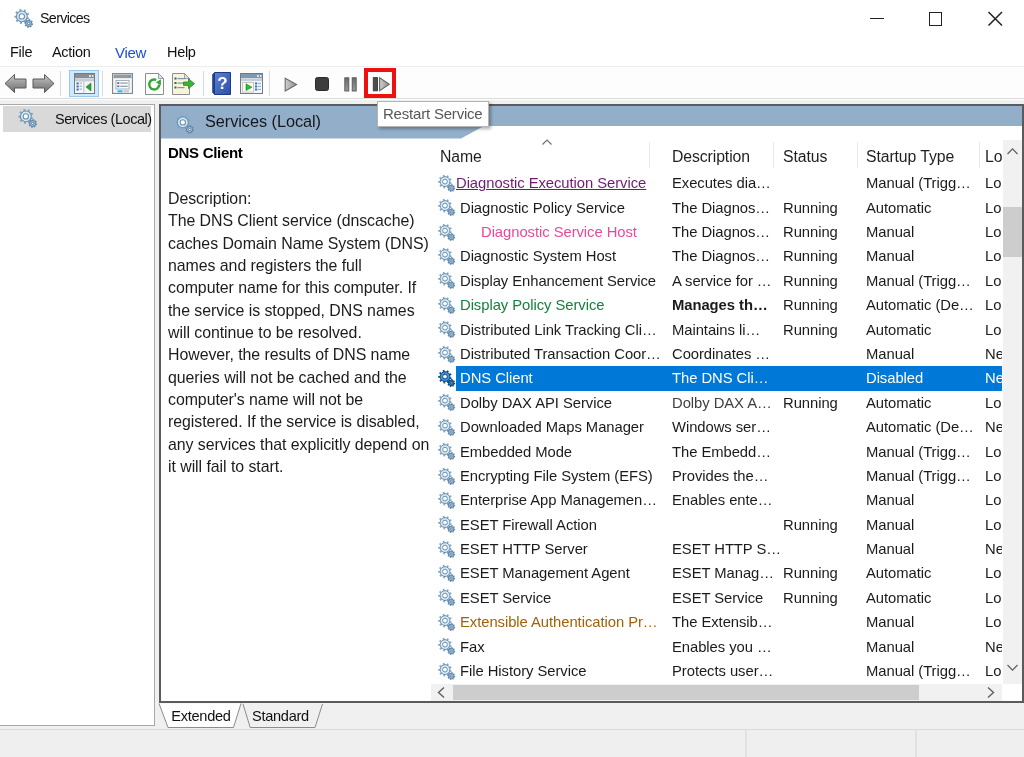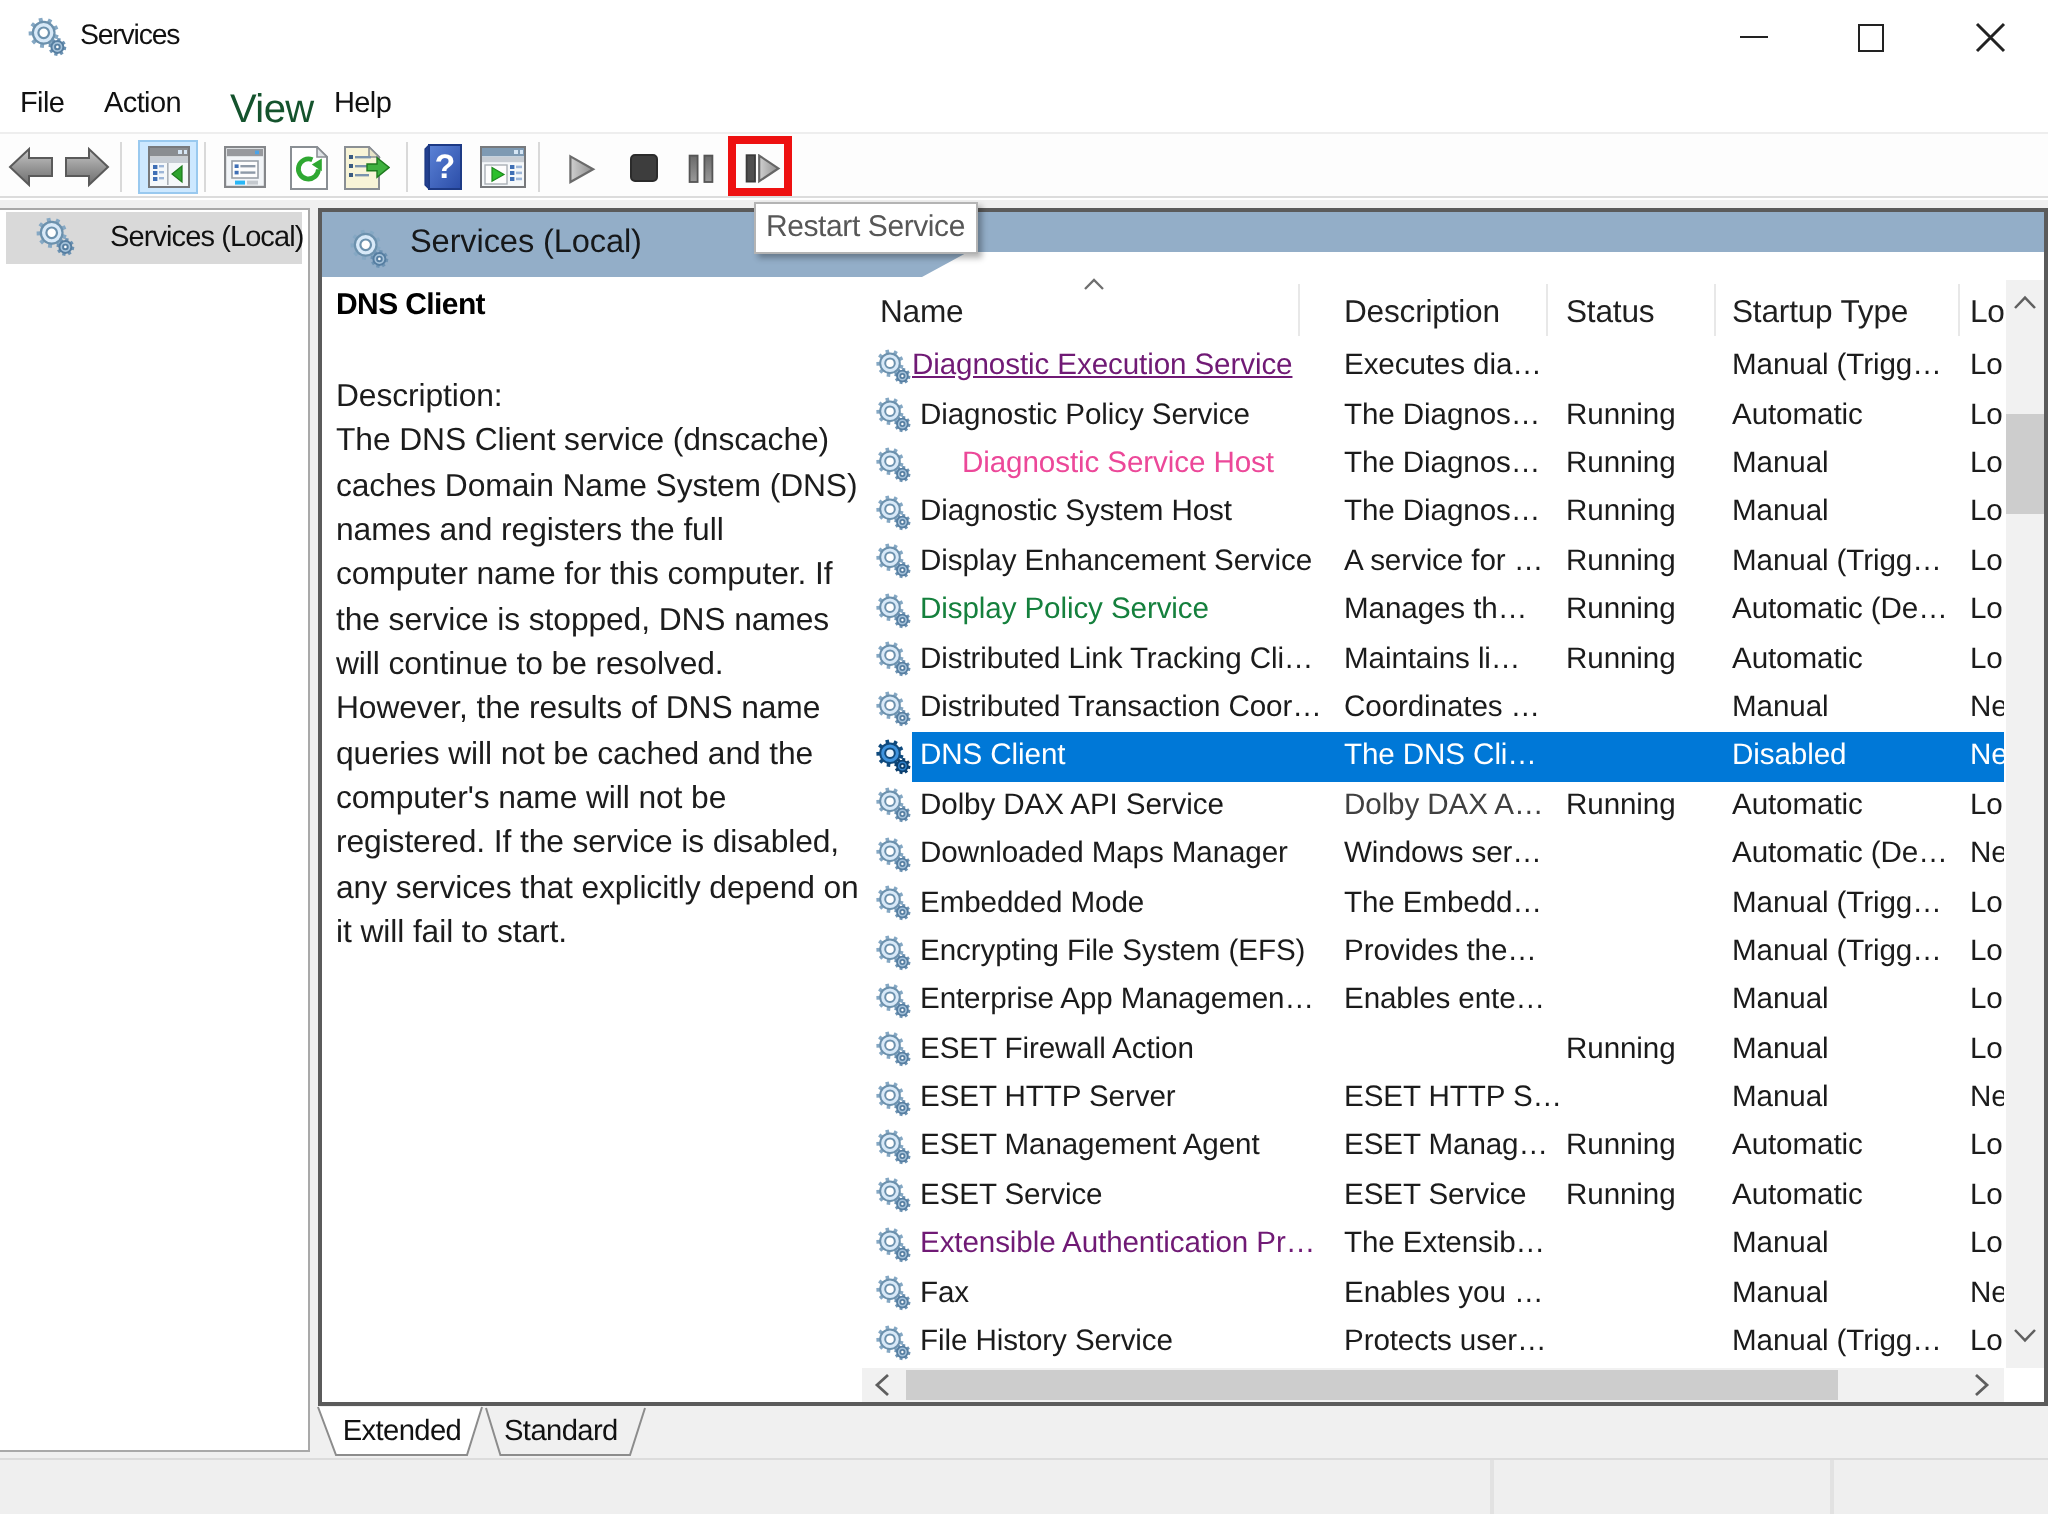--- a/index.html
+++ b/index.html
@@ -34,21 +34,21 @@
 <div class="abs" style="left:40px;top:11px;font-size:14.2px;letter-spacing:-0.6px;color:#111;line-height:14px">Services</div>
 <div class="abs" style="left:870px;top:17.5px;width:14px;height:1.6px;background:#222"></div>
 <div class="abs" style="left:928.5px;top:12px;width:13.5px;height:13.5px;border:1.4px solid #222"></div>
 <svg class="abs" style="left:987px;top:11px" width="17" height="16">
     <path d="M1.5 1 L15 14.5 M15 1 L1.5 14.5" stroke="#222" stroke-width="1.5"></path>
   </svg>
 
 
 <div class="abs" style="left:10px;top:44px;font-size:14.5px;letter-spacing:-0.3px;color:#111">File</div>
 <div class="abs" style="left:52px;top:44px;font-size:14.5px;letter-spacing:-0.3px;color:#111">Action</div>
-<div class="abs" style="left:115px;top:44px;font-size:20px;letter-spacing:-0.3px;color:#14532d">View</div>
+<div class="abs" style="left:115px;top:44px;font-size:15px;letter-spacing:-0.3px;color:#1d4ed8">View</div>
 <div class="abs" style="left:167px;top:44px;font-size:14.5px;letter-spacing:-0.3px;color:#111">Help</div>
 <div class="abs" style="left:0;top:66px;width:1024px;height:1px;background:#eeeeee"></div>
 
 
 <div class="abs" style="left:0;top:67px;width:1024px;height:32px;background:#fdfdfd;border-bottom:1px solid #dcdcdc"></div>
 
 <svg class="abs" style="left:4px;top:73px" width="52" height="21">
 <defs>
       <linearGradient id="ag" x1="0" y1="0" x2="0" y2="1">
         <stop offset="0" stop-color="#c8c8c8"></stop>
@@ -242,21 +242,21 @@
   </svg>
 <div class="c" style="left:460px;top:268.8px;color:#1b1b1b;">Display Enhancement Service</div>
 <div class="c" style="left:672px;top:268.8px;color:#1b1b1b;">A service for …</div>
 <div class="c" style="left:783px;top:268.8px;color:#1b1b1b;">Running</div>
 <div class="c" style="left:866px;top:268.8px;color:#1b1b1b;">Manual (Trigg…</div>
 <div class="c" style="left:985px;top:268.8px;color:#1b1b1b;width:17px;overflow:hidden;">Lo</div>
 <svg style="position:absolute;left:437px;top:295.8px" width="19" height="19">
     <use href="#gear"></use>
   </svg>
 <div class="c" style="left:460px;top:293.2px;color:#15803d;">Display Policy Service</div>
-<div class="c" style="left:672px;top:293.2px;color:#1b1b1b;">Manages th…</div>
+<div class="c" style="left:672px;top:293.2px;color:#1b1b1b;font-weight:bold;">Manages th…</div>
 <div class="c" style="left:783px;top:293.2px;color:#1b1b1b;">Running</div>
 <div class="c" style="left:866px;top:293.2px;color:#1b1b1b;">Automatic (De…</div>
 <div class="c" style="left:985px;top:293.2px;color:#1b1b1b;width:17px;overflow:hidden;">Lo</div>
 <svg style="position:absolute;left:437px;top:320.2px" width="19" height="19">
     <use href="#gear"></use>
   </svg>
 <div class="c" style="left:460px;top:317.6px;color:#1b1b1b;">Distributed Link Tracking Cli…</div>
 <div class="c" style="left:672px;top:317.6px;color:#1b1b1b;">Maintains li…</div>
 <div class="c" style="left:783px;top:317.6px;color:#1b1b1b;">Running</div>
 <div class="c" style="left:866px;top:317.6px;color:#1b1b1b;">Automatic</div>
@@ -338,21 +338,21 @@
     <use href="#gear"></use>
   </svg>
 <div class="c" style="left:460px;top:585.8px;color:#1b1b1b;">ESET Service</div>
 <div class="c" style="left:672px;top:585.8px;color:#1b1b1b;">ESET Service</div>
 <div class="c" style="left:783px;top:585.8px;color:#1b1b1b;">Running</div>
 <div class="c" style="left:866px;top:585.8px;color:#1b1b1b;">Automatic</div>
 <div class="c" style="left:985px;top:585.8px;color:#1b1b1b;width:17px;overflow:hidden;">Lo</div>
 <svg style="position:absolute;left:437px;top:612.7px" width="19" height="19">
     <use href="#gear"></use>
   </svg>
-<div class="c" style="left:460px;top:610.1px;color:#701a75;">Extensible Authentication Pr…</div>
+<div class="c" style="left:460px;top:610.1px;color:#a16207;">Extensible Authentication Pr…</div>
 <div class="c" style="left:672px;top:610.1px;color:#1b1b1b;">The Extensib…</div>
 <div class="c" style="left:866px;top:610.1px;color:#1b1b1b;">Manual</div>
 <div class="c" style="left:985px;top:610.1px;color:#1b1b1b;width:17px;overflow:hidden;">Lo</div>
 <svg style="position:absolute;left:437px;top:637.1px" width="19" height="19">
     <use href="#gear"></use>
   </svg>
 <div class="c" style="left:460px;top:634.5px;color:#1b1b1b;">Fax</div>
 <div class="c" style="left:672px;top:634.5px;color:#1b1b1b;">Enables you …</div>
 <div class="c" style="left:866px;top:634.5px;color:#1b1b1b;">Manual</div>
 <div class="c" style="left:985px;top:634.5px;color:#1b1b1b;width:17px;overflow:hidden;">Ne</div>

